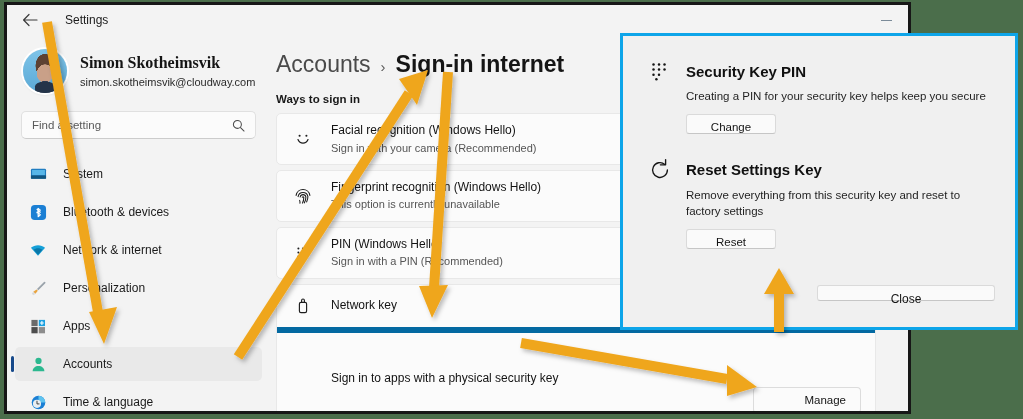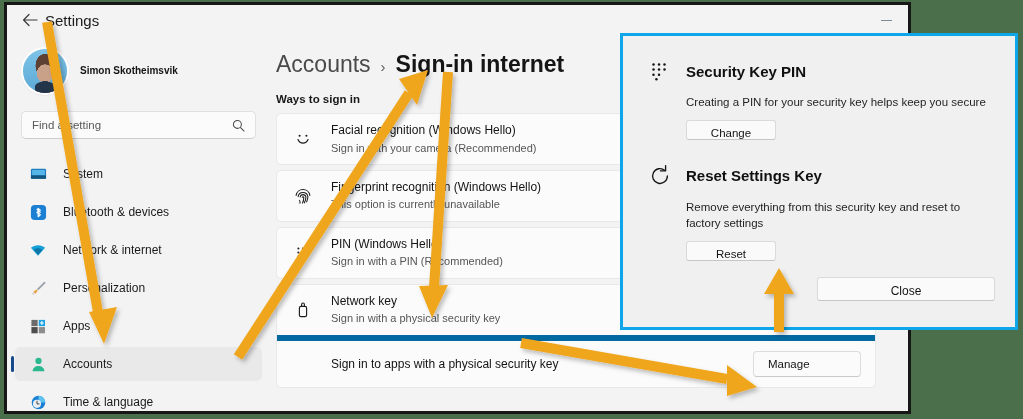--- a/index.html
+++ b/index.html
@@ -54,22 +54,22 @@
   .back-arrow {
     margin-left: 12px;
     width: 22px; height: 22px;
     display: flex; align-items: center; justify-content: center;
     color: #3a3a3a;
     font-size: 15px;
     line-height: 1;
     border-radius: 4px;
   }
   .title-text {
-    margin-left: 4px;
-    font-size: 15px;
+    margin-left: 24px;
+    font-size: 12px;
     color: #1b1b1b;
   }
   .win-buttons {
     position: absolute;
     right: 0; top: 0;
     height: 30px;
     display: flex;
   }
   .win-btn {
     width: 44px; height: 30px;
@@ -117,23 +117,24 @@
     left: 28%; right: 28%;
     bottom: 0; height: 26%;
     background: #243449;
     border-radius: 40% 40% 0 0;
   }
   .profile-text {
     margin-left: 13px;
     line-height: 1.35;
   }
   .profile-name {
-    font-size: 10px;
+    font-size: 16px;
     font-weight: bold;
     color: #141414;
+    font-family: Liberation Serif, serif;
   }
   .profile-mail {
     font-size: 11px;
     color: #2b2b2b;
     margin-top: 1px;
   }
 
   .searchbox {
     margin: 8px 14px 0 14px;
     height: 28px;
@@ -293,23 +294,24 @@
     background: #fbfbfb;
     border: 1px solid #dcdcdc;
     border-bottom-color: #c9c9c9;
     border-radius: 4px;
     font-size: 11.5px;
     color: #141414;
     padding: 0 14px;
     height: 26px;
     line-height: 24px;
     min-width: 108px;
-    text-align: left;
+    text-align: right;
     box-sizing: border-box;
     font-family: inherit;
+    margin-top: 44px;
   }
 
   
   .dialog {
     position: absolute;
     left: 620px;
     top: 33px;
     width: 398px;
     height: 297px;
     background: #f0f0f0;
@@ -332,21 +334,21 @@
     color: #151515;
     margin-right: 11px;
   }
   .dlg-title {
     font-size: 15px;
     font-weight: bold;
     color: #101010;
   }
   .dlg-desc {
     margin-left: 41px;
-    margin-top: 8px;
+    margin-top: 2px;
     font-size: 11.5px;
     color: #1f1f1f;
     line-height: 1.45;
     max-width: 320px;
   }
   .dlg-btn-wrap {
     margin-left: 41px;
     margin-top: 9px;
   }
   .dlg-btn {
@@ -361,21 +363,21 @@
     line-height: 22px;
     text-align: center;
     box-sizing: border-box;
     font-family: inherit;
   }
   .close-btn {
     position: absolute;
     right: 20px;
     bottom: 26px;
     width: 178px;
-    height: 24px;
+    height: 16px;
     line-height: 24px;
     background: #fafafa;
     border: 1px solid #dadada;
     border-bottom-color: #c6c6c6;
     border-radius: 3px;
     font-size: 12px;
     color: #141414;
     text-align: center;
     box-sizing: border-box;
     font-family: inherit;
@@ -411,20 +413,21 @@
         </div>
       </div>
     </div>
 
     <div class="sidebar">
 
       <div class="profile">
         <div class="avatar"></div>
         <div class="profile-text">
           <div class="profile-name">Simon Skotheimsvik</div>
+          <div class="profile-mail">simon.skotheimsvik@cloudway.com</div>
         </div>
       </div>
 
       <div class="searchbox">
         <div class="search-placeholder">Find a setting</div>
         <span class="search-icon">
           <svg width="13" height="13" viewBox="0 0 14 14" fill="none">
             <circle cx="5.8" cy="5.8" r="4.3" stroke="#4a4a4a" stroke-width="1.1"></circle>
             <path d="M9.2 9.2L13 13" stroke="#4a4a4a" stroke-width="1.1" stroke-linecap="round"></path>
           </svg>
@@ -578,21 +581,20 @@
         <div class="card expanded">
           <div class="card-head-row">
             <span class="card-icon">
               <svg width="20" height="20" viewBox="0 0 20 20" fill="none" stroke="#1d1d1d" stroke-width="1.15">
                 <rect x="6.4" y="6.4" width="7.2" height="10.2" rx="1.6"></rect>
                 <path d="M8.6 6.4V4.4a1.4 1.4 0 012.8 0v2"></path>
               </svg>
             </span>
             <div class="card-text">
               <div class="card-title">Network key</div>
-              <div class="card-sub">Sign in with a physical security key</div>
             </div>
             <span class="chevron">
               <svg width="11" height="7" viewBox="0 0 12 8" fill="none">
                 <path d="M1 6.4L6 1.6l5 4.8" stroke="#2a2a2a" stroke-width="1.2" stroke-linecap="round" stroke-linejoin="round"></path>
               </svg>
             </span>
           </div>
           <div class="card-body-row">
             <span class="body-label">Sign in to apps with a physical security key</span>
             <button class="btn">Manage</button>

